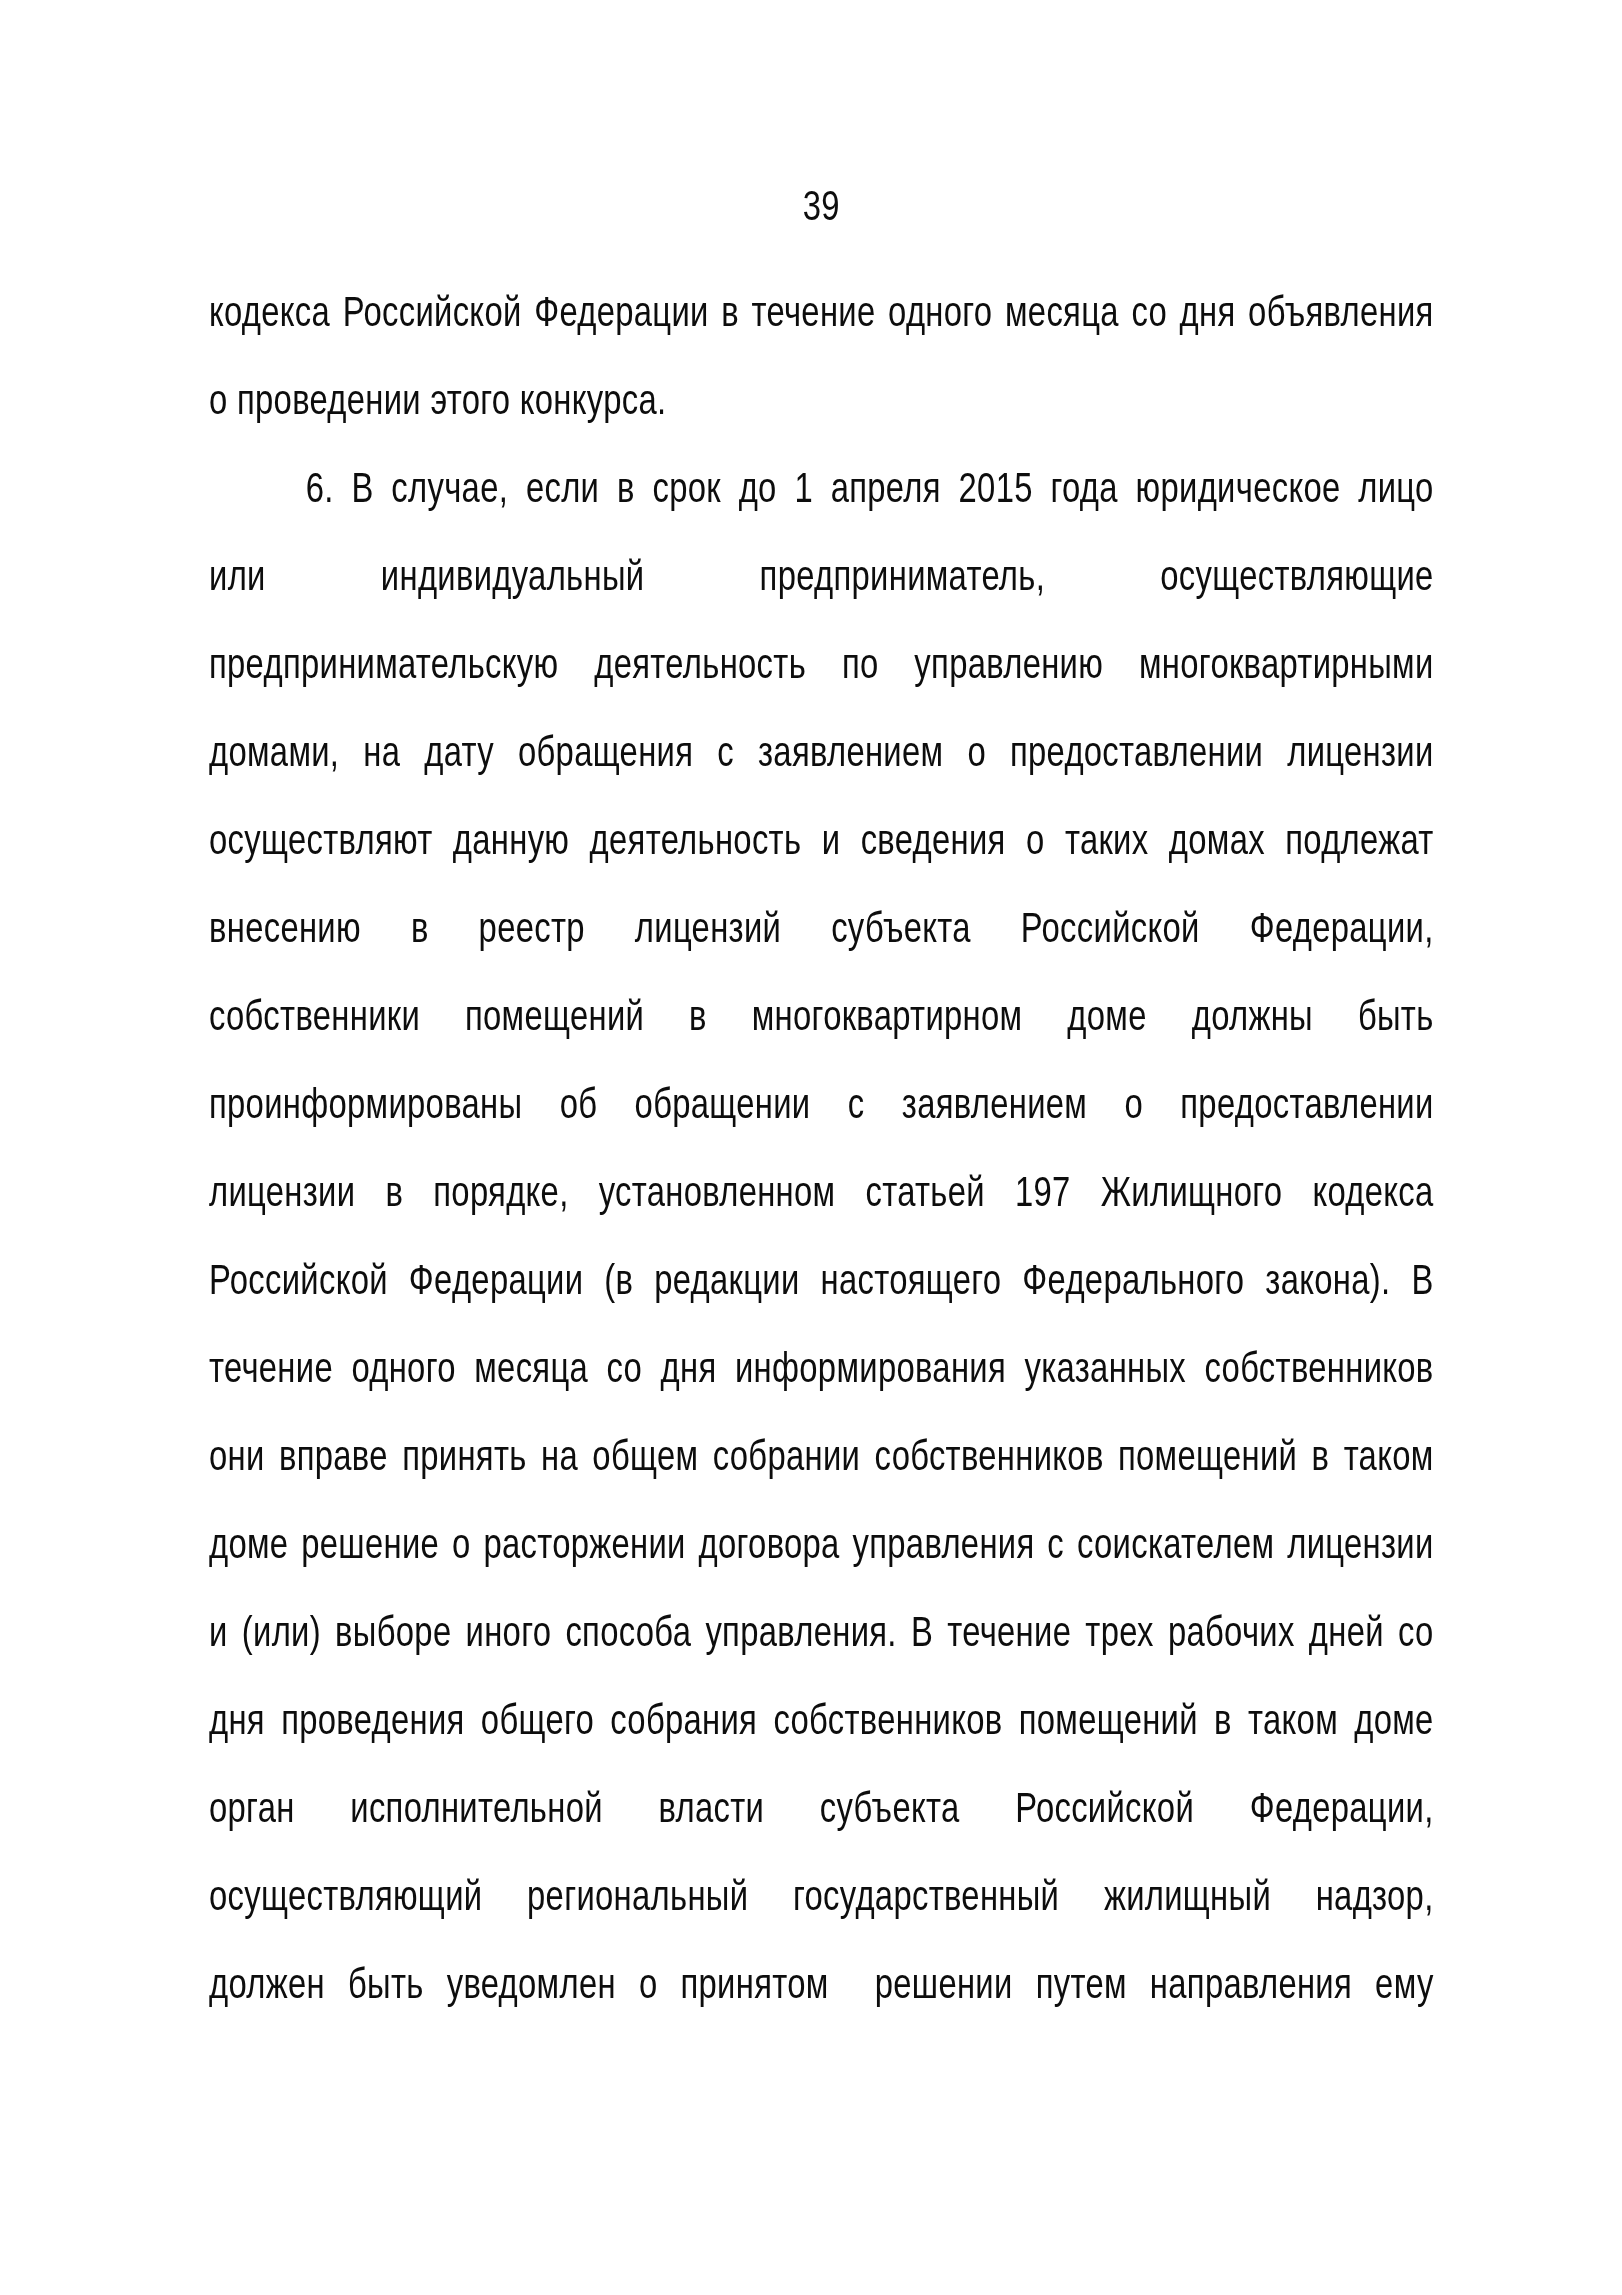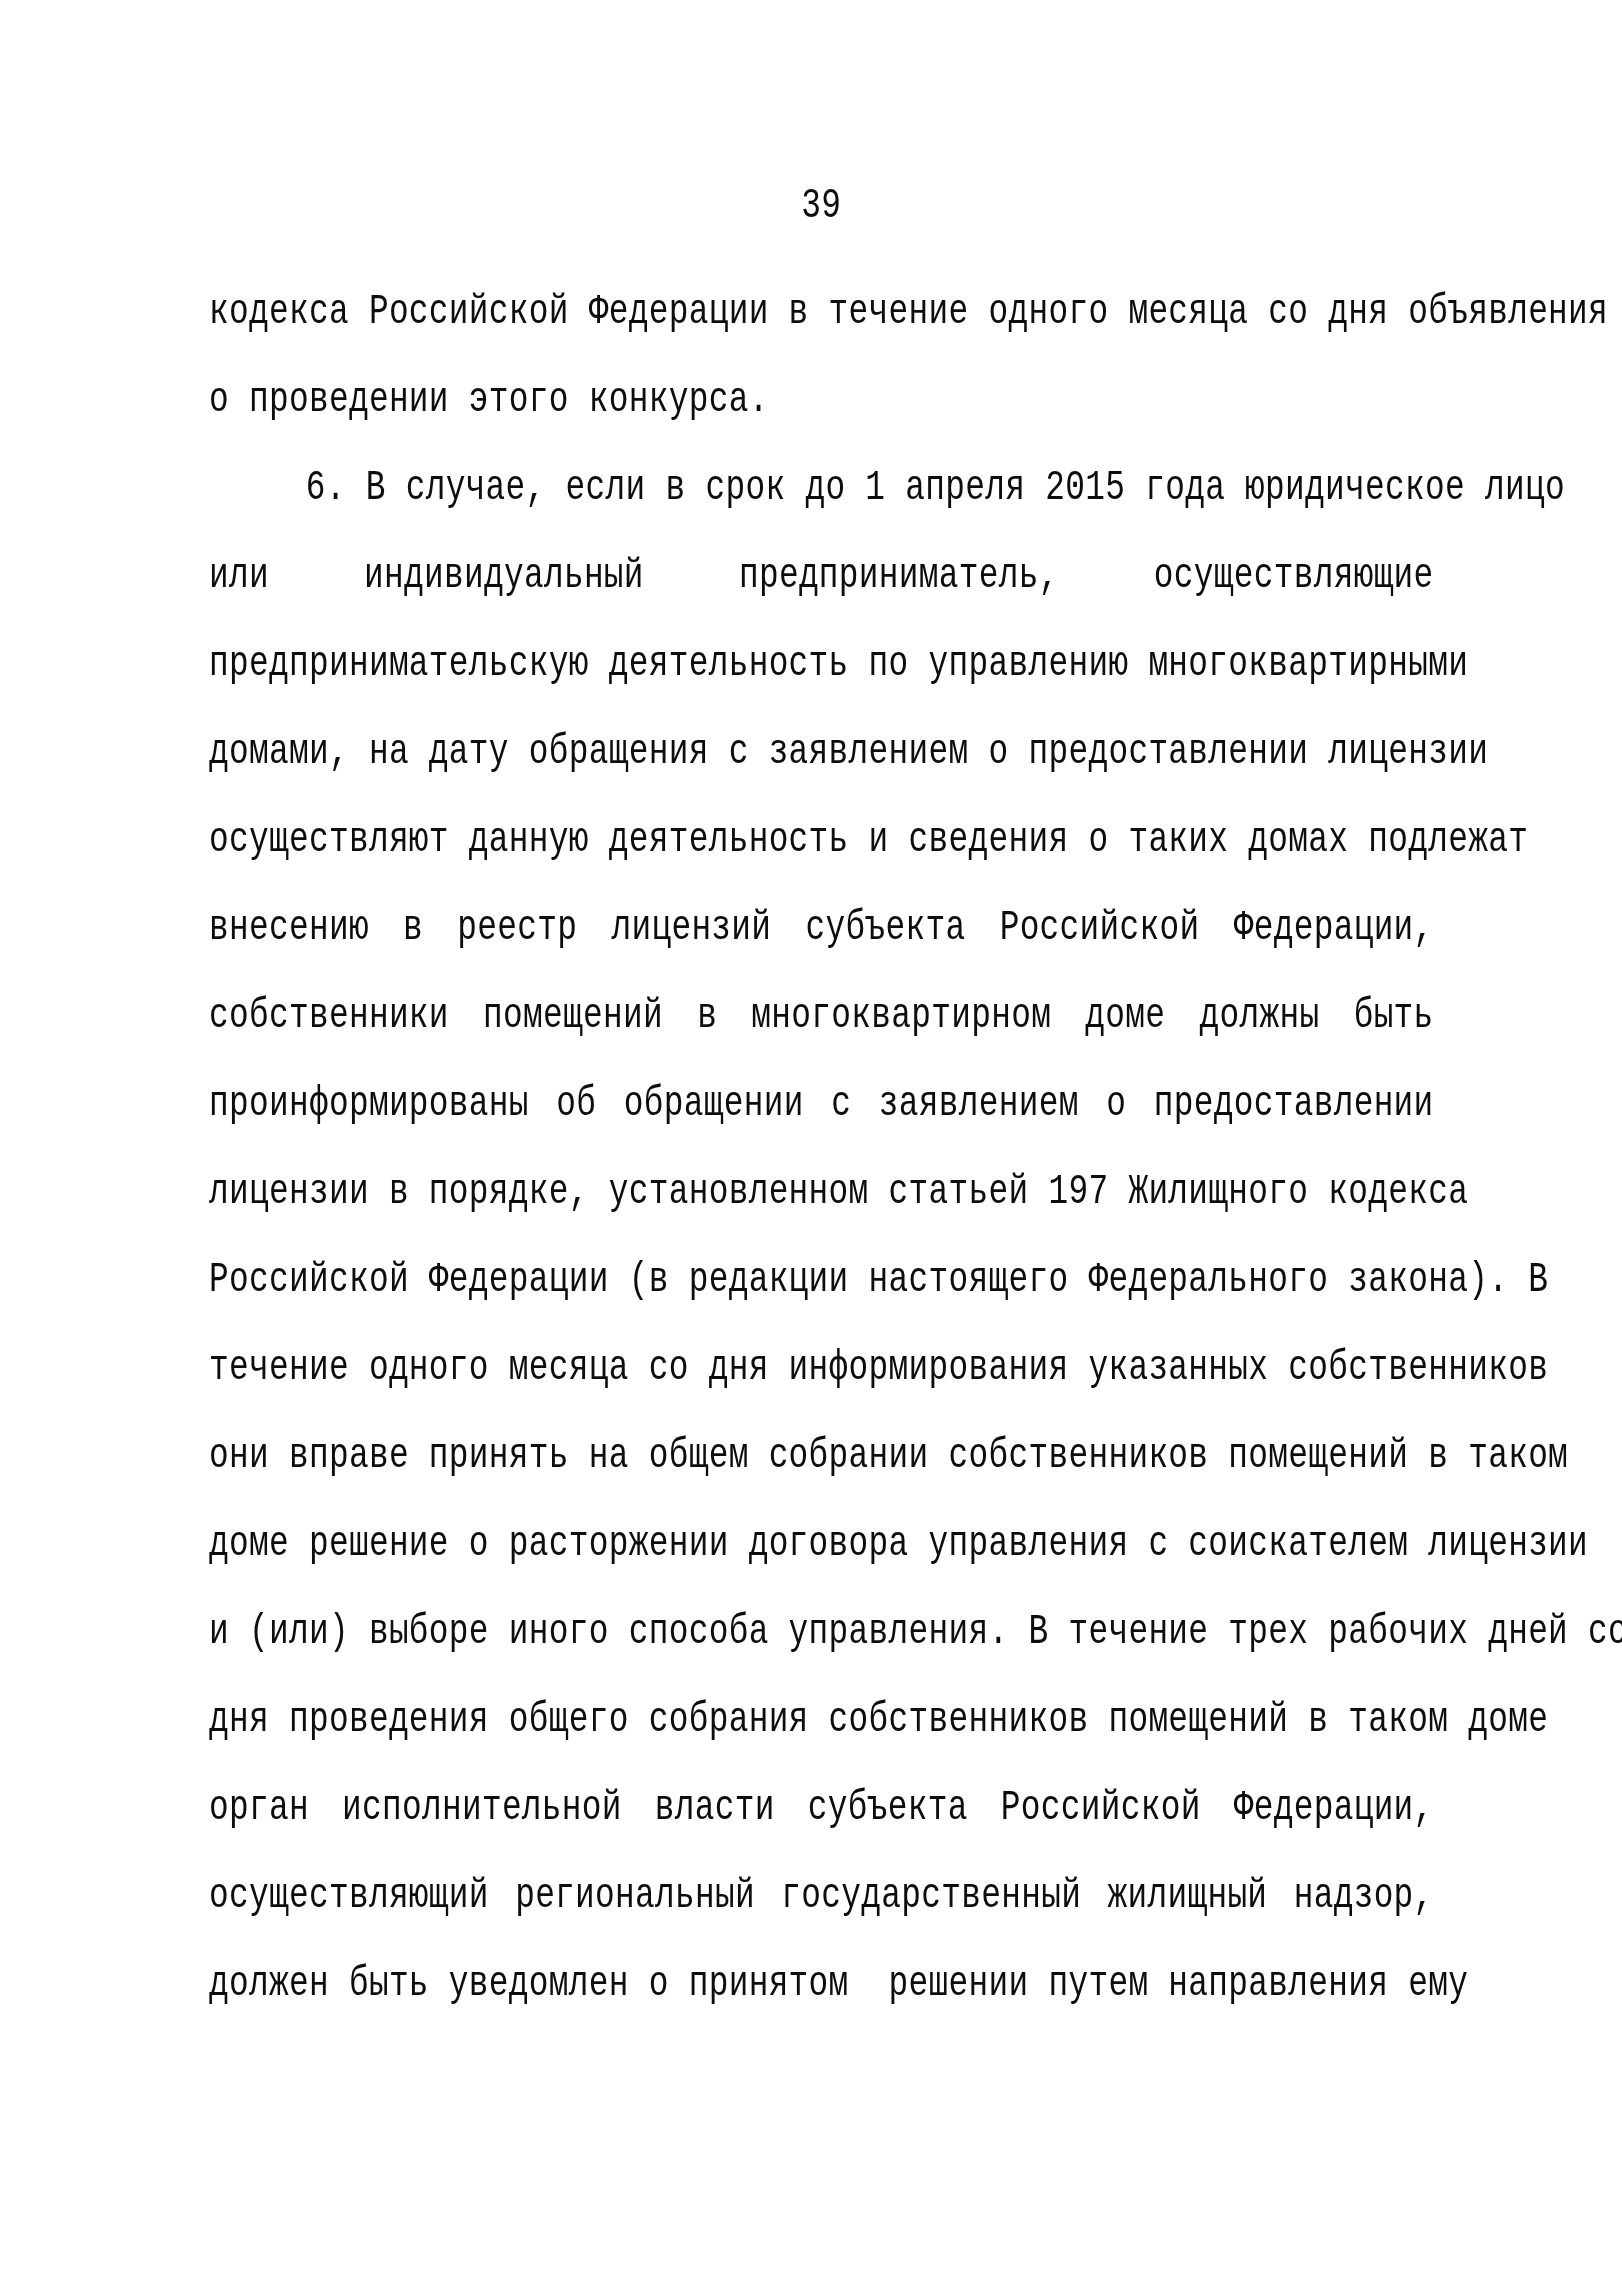--- a/index.html
+++ b/index.html
@@ -3,21 +3,21 @@
 <meta charset="utf-8">
 <style>
   html, body { margin: 0; padding: 0; }
   body { background: #888; }
   .sheet {
     position: relative;
     width: 1622px;
     height: 2295px;
     background: #ffffff;
     overflow: hidden;
-    font-family: Liberation Mono, monospace;
+    font-family: Liberation Sans, sans-serif;
     color: #0d0d0d;
   }
   .text-layer {
     position: absolute;
     left: 209px;
     top: 0;
     width: 1570px;
     transform: scaleX(0.78);
     transform-origin: 0 0;
     font-size: 42px;

